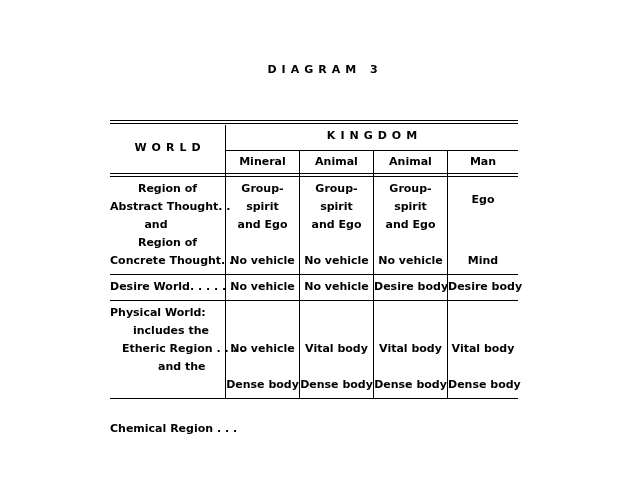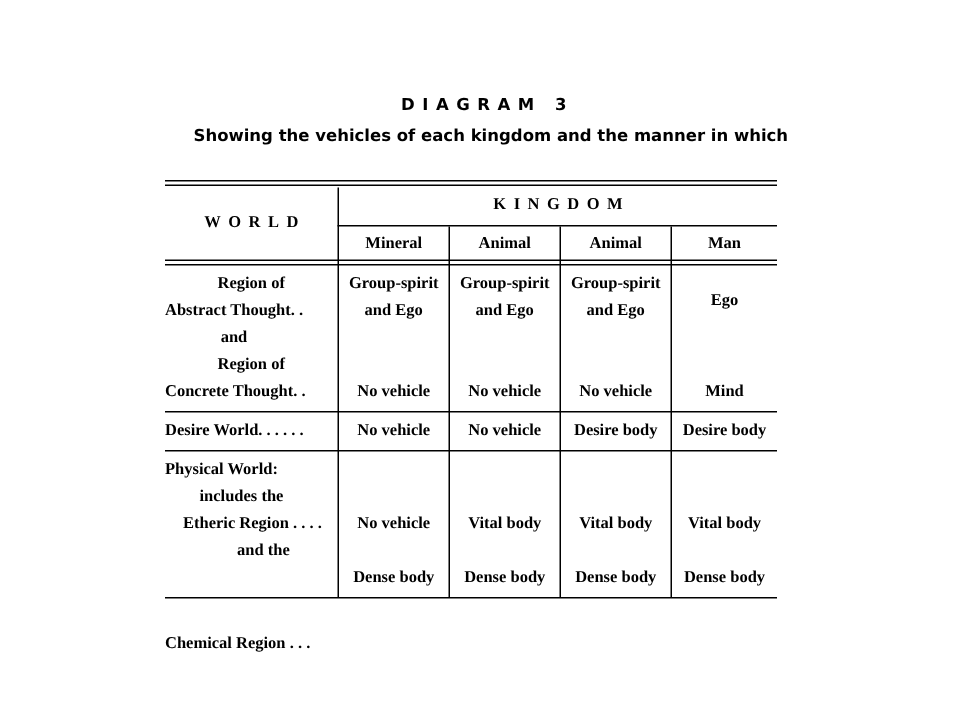--- a/index.html
+++ b/index.html
@@ -11,31 +11,30 @@
     position: absolute; left: 0; width: 640px; top: 63px; text-align: center;
     font-size: 11px; letter-spacing: 5px; padding-left: 10px; box-sizing: border-box;
   }
   .caption {
     position: absolute; left: 129px; top: 83px; width: 400px;
     font-size: 11px; line-height: 15px; font-weight: bold;
   }
   .hline { position: absolute; background: #000; height: 1px; }
   .vline { position: absolute; background: #000; width: 1px; }
   .cell {
-    position: absolute; font-size: 11px; text-align: center; white-space: nowrap; line-height: 18px; font-family: Liberation Serif, serif;
+    position: absolute; font-size: 11px; text-align: center; white-space: nowrap; line-height: 18px;
   }
   .left { text-align: left; }
   .hdr-spaced { letter-spacing: 5px; }
 </style>
 </head>
 <body>
 
 <div class="title">DIAGRAM 3</div>
 <div class="caption">
-  <div>Showing the vehicles of each kingdom and the manner in which</div>
 </div>
 
 <div>
 
   <div class="hline" style="left:110px;width:408px;top:120px;"></div>
   <div class="hline" style="left:110px;width:408px;top:123px;"></div>
 
   <div class="hline" style="left:225px;width:293px;top:150px;"></div>
 
   <div class="hline" style="left:110px;width:408px;top:173px;"></div>

